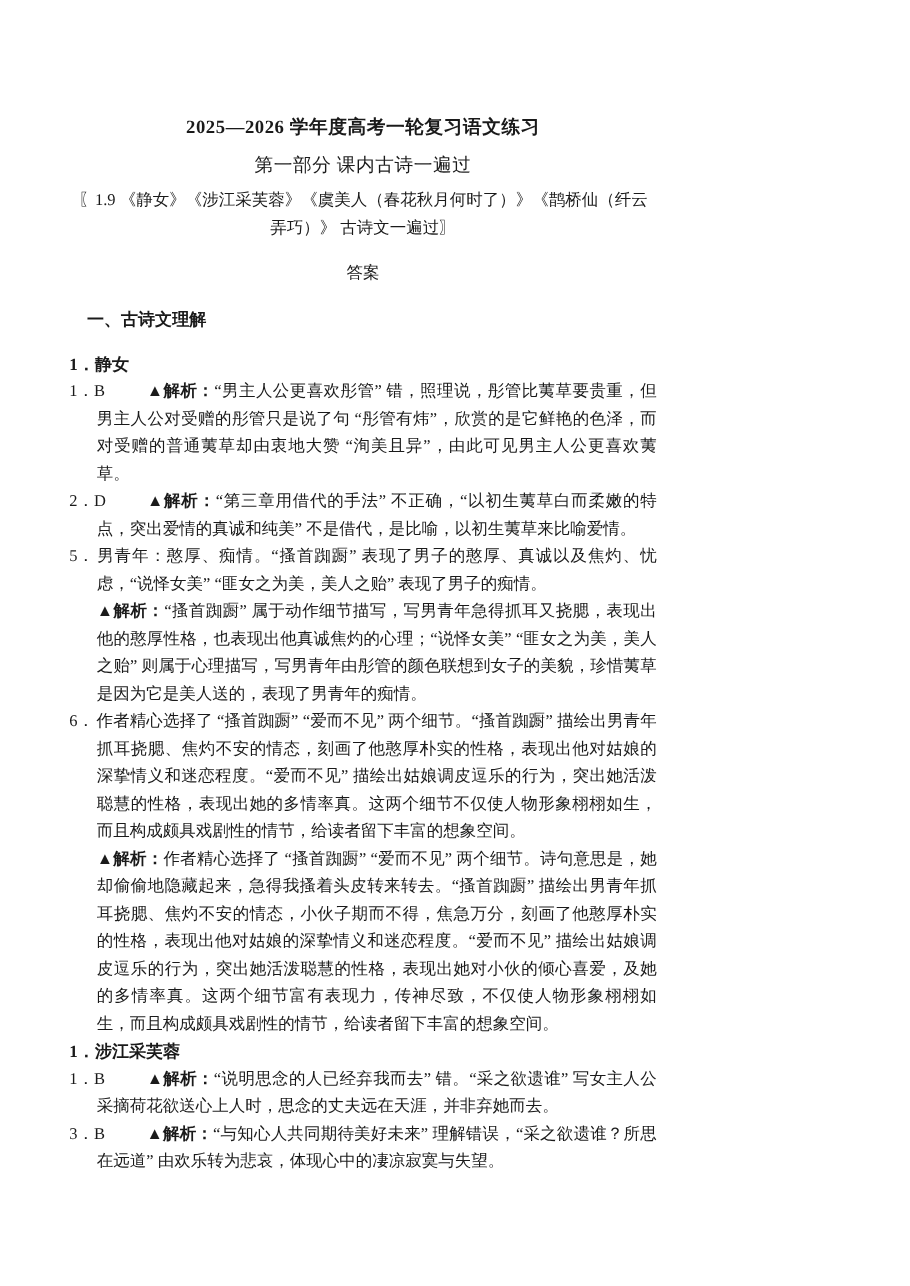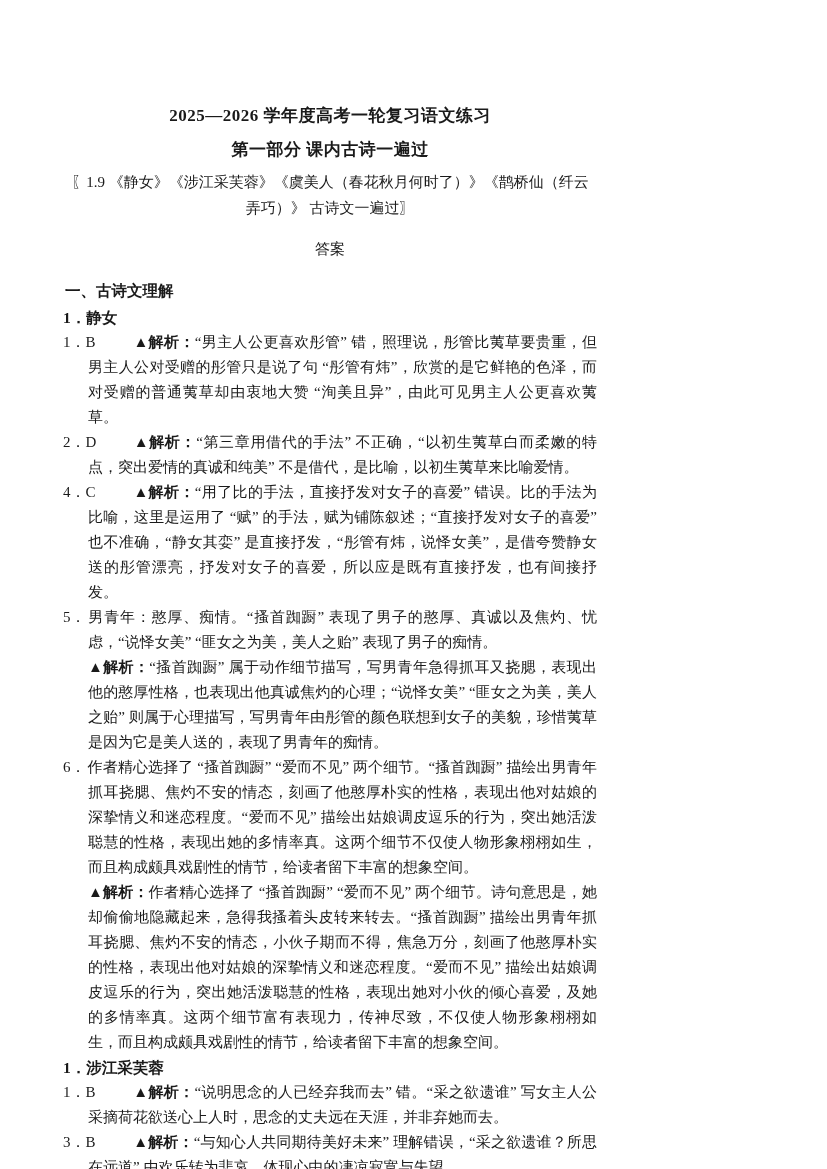--- a/index.html
+++ b/index.html
@@ -24,39 +24,39 @@
     margin: 0 0 8px 0;
     font-size: 17px;
     font-weight: bold;
     text-align: center;
     line-height: 26px;
     letter-spacing: 0.5px;
   }
   .part-heading {
     margin: 0 0 6px 0;
     font-size: 17px;
-    font-weight: bold;
+    font-weight: normal;
     text-align: center;
     line-height: 26px;
     letter-spacing: 0.5px;
   }
   .scope-line {
     margin: 3px;
     font-size: 15px;
     text-align: center;
     line-height: 26px;
   }
   .answer-label {
     margin: 16px;
     font-size: 15px;
     text-align: center;
     line-height: 25px;
   }
   .section-heading {
-    margin: 2px;
+    margin: 16px;
     font-size: 15.5px;
     font-weight: bold;
     line-height: 25px;
   }
   .poem-heading {
     margin: 0;
     font-size: 15.5px;
     font-weight: bold;
     line-height: 25px;
   }
@@ -98,21 +98,20 @@
 
   <h3 class="section-heading">一、古诗文理解</h3>
 
   <h4 class="poem-heading">1．静女</h4>
 
   <p class="item hang"><span class="num">1．B</span><span class="marker">▲解析：</span><span>“男主人公更喜欢彤管” 错，照理说，彤管比荑草要贵重，但男主人公对受赠的彤管只是说了句 “彤管有炜”，欣赏的是它鲜艳的色泽，而对受赠的普通荑草却由衷地大赞 “洵美且异”，由此可见男主人公更喜欢荑草。</span></p>
 
   <p class="item hang"><span class="num">2．D</span><span class="marker">▲解析：</span><span>“第三章用借代的手法” 不正确，“以初生荑草白而柔嫩的特点，突出爱情的真诚和纯美” 不是借代，是比喻，以初生荑草来比喻爱情。</span></p>
 
 
-  <p class="item hang"><span class="num">4．C</span><span class="marker">▲解析：</span><span>“用了比的手法，直接抒发对女子的喜爱” 错误。比的手法为比喻，这里是运用了 “赋” 的手法，赋为铺陈叙述；“直接抒发对女子的喜爱” 也不准确，“静女其娈” 是直接抒发，“彤管有炜，说怿女美”，是借夸赞静女送的彤管漂亮，抒发对女子的喜爱，所以应是既有直接抒发，也有间接抒发。</span></p>
 
   <p class="item hang"><span class="num plain">5．</span><span>男青年：憨厚、痴情。“搔首踟蹰” 表现了男子的憨厚、真诚以及焦灼、忧虑，“说怿女美” “匪女之为美，美人之贻” 表现了男子的痴情。</span></p>
   <p class="item sub"><span class="marker">▲解析：</span><span>“搔首踟蹰” 属于动作细节描写，写男青年急得抓耳又挠腮，表现出他的憨厚性格，也表现出他真诚焦灼的心理；“说怿女美” “匪女之为美，美人之贻” 则属于心理描写，写男青年由彤管的颜色联想到女子的美貌，珍惜荑草是因为它是美人送的，表现了男青年的痴情。</span></p>
 
   <p class="item hang"><span class="num plain">6．</span><span>作者精心选择了 “搔首踟蹰” “爱而不见” 两个细节。“搔首踟蹰” 描绘出男青年抓耳挠腮、焦灼不安的情态，刻画了他憨厚朴实的性格，表现出他对姑娘的深挚情义和迷恋程度。“爱而不见” 描绘出姑娘调皮逗乐的行为，突出她活泼聪慧的性格，表现出她的多情率真。这两个细节不仅使人物形象栩栩如生，而且构成颇具戏剧性的情节，给读者留下丰富的想象空间。</span></p>
   <p class="item sub"><span class="marker">▲解析：</span><span>作者精心选择了 “搔首踟蹰” “爱而不见” 两个细节。诗句意思是，她却偷偷地隐藏起来，急得我搔着头皮转来转去。“搔首踟蹰” 描绘出男青年抓耳挠腮、焦灼不安的情态，小伙子期而不得，焦急万分，刻画了他憨厚朴实的性格，表现出他对姑娘的深挚情义和迷恋程度。“爱而不见” 描绘出姑娘调皮逗乐的行为，突出她活泼聪慧的性格，表现出她对小伙的倾心喜爱，及她的多情率真。这两个细节富有表现力，传神尽致，不仅使人物形象栩栩如生，而且构成颇具戏剧性的情节，给读者留下丰富的想象空间。</span></p>
 
   <h4 class="poem-heading">1．涉江采芙蓉</h4>
 
   <p class="item hang"><span class="num">1．B</span><span class="marker">▲解析：</span><span>“说明思念的人已经弃我而去” 错。“采之欲遗谁” 写女主人公采摘荷花欲送心上人时，思念的丈夫远在天涯，并非弃她而去。</span></p>

